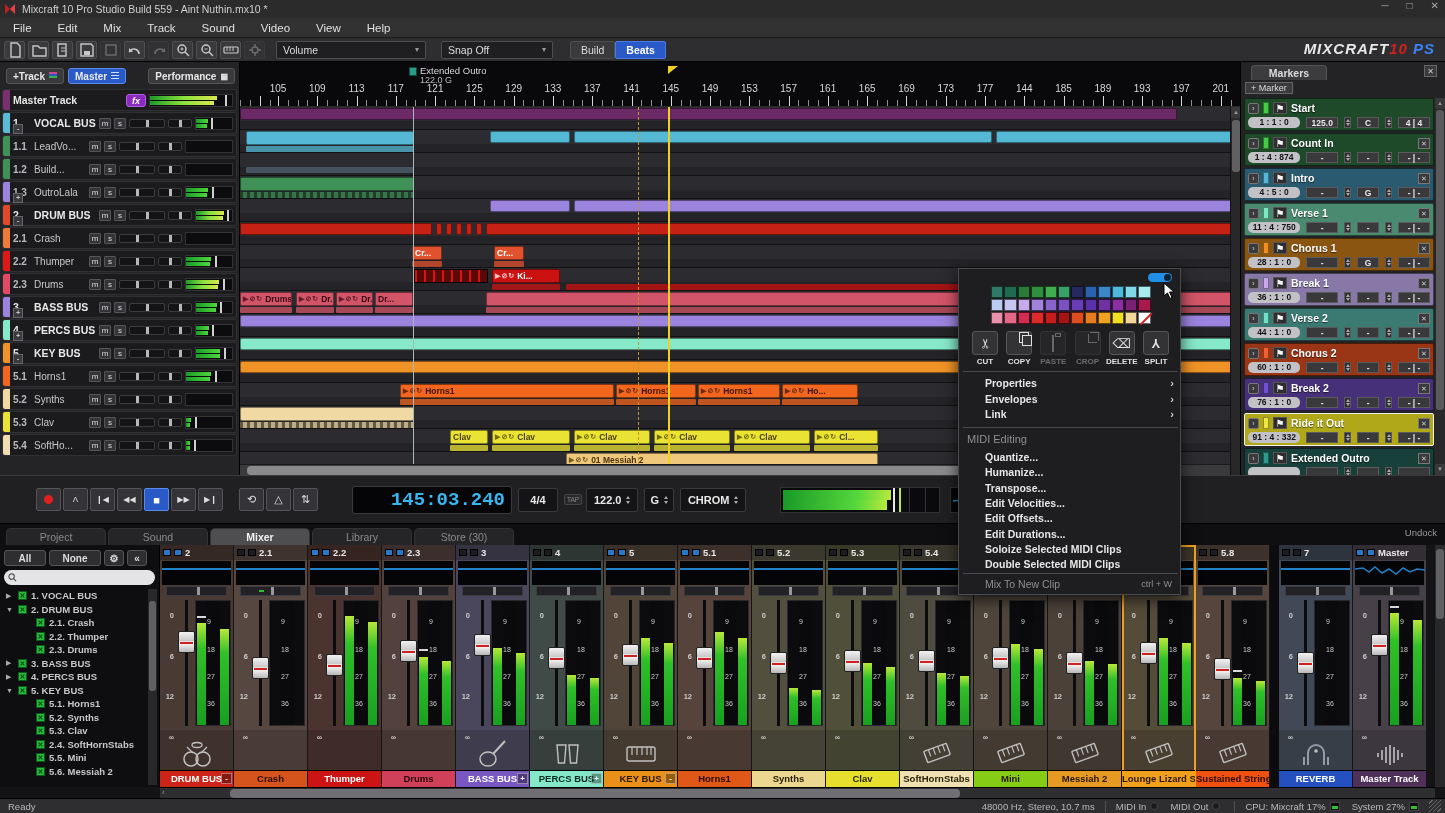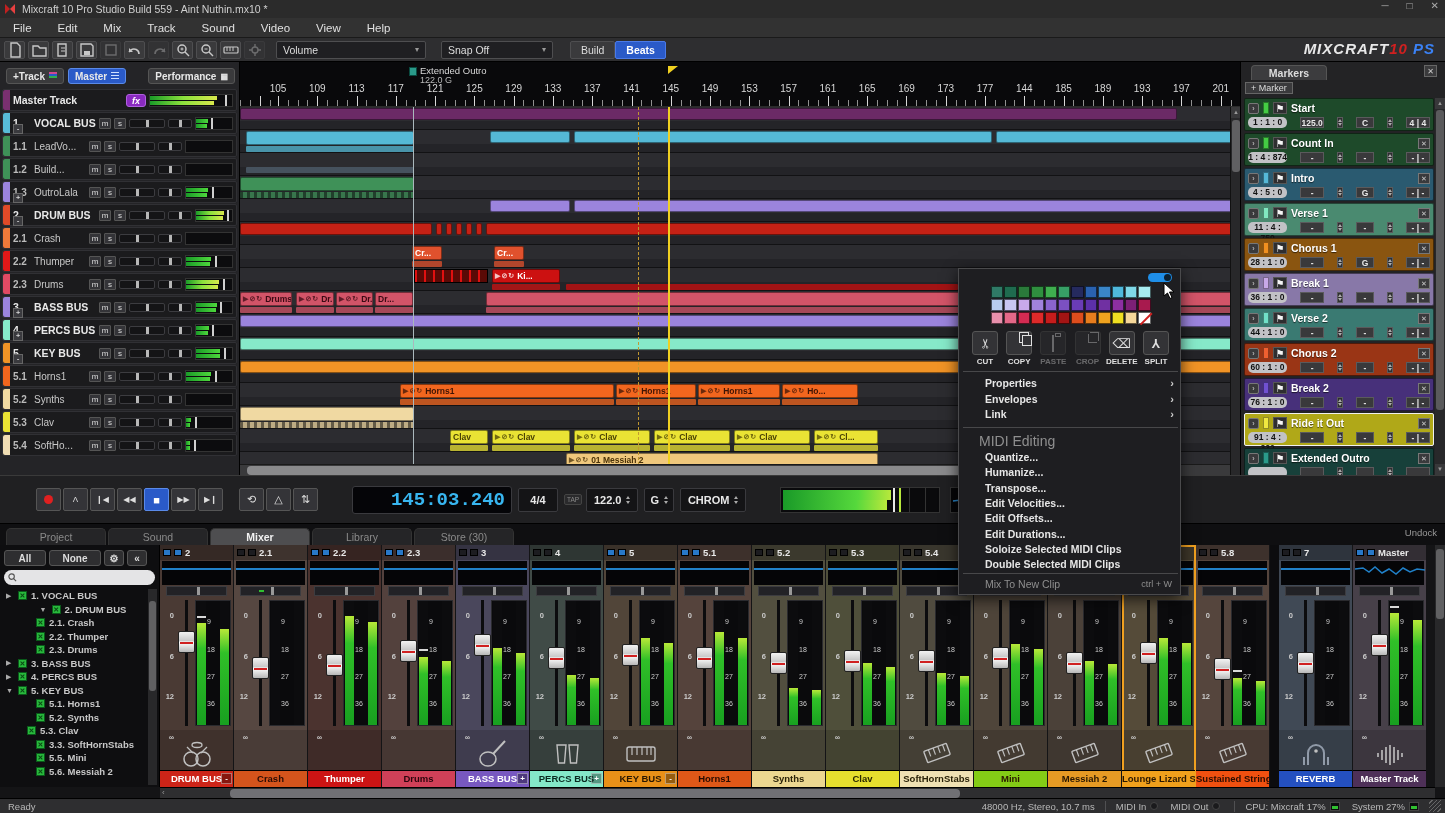--- a/index.html
+++ b/index.html
@@ -73,21 +73,21 @@
 #mk-add{position:absolute;left:4px;top:20px;height:12px;background:#3a3a3c;border:1px solid #666;font-size:9px;color:#ddd;padding:0 5px;line-height:11px}
 #mk-list{position:absolute;left:3px;top:36px;width:190px;height:377px;overflow:hidden}
 .mcard{position:relative;height:33px;margin-bottom:2px;border-radius:2px;border:1px solid rgba(0,0,0,.5);padding:2px 3px}
 .mcard.sel{border:1px solid #f0f0f0}
 .mrow1{display:flex;align-items:center;gap:4px;height:14px}
 .mexp{width:11px;height:11px;background:#3a3a3c;border:1px solid #777;border-radius:2px;color:#ddd;font-size:7px;text-align:center;line-height:10px}
 .mchip{width:6px;height:12px;border:1px solid rgba(0,0,0,.4)}
 .mflag{font-size:10px;color:#f5f5f5;width:14px;text-align:center;background:#2e2e30;border:1px solid #555;height:12px;line-height:11px}
 .mname{font-size:10.5px;font-weight:bold;color:#fff;text-shadow:0 1px 1px rgba(0,0,0,.6);flex:1;white-space:nowrap;overflow:hidden}
 .mdel{width:12px;height:11px;background:#3a3a3c;border:1px solid #777;color:#ccc;font-size:7px;text-align:center;line-height:10px}
-.mrow2{display:flex;align-items:center;gap:13px;margin-top:2px}
+.mrow2{display:flex;align-items:center;gap:6px;margin-top:2px}
 .mpos{width:56px;height:11px;background:#c2c2c6;border-radius:5px;color:#111;font-size:8.5px;font-weight:bold;text-align:center;line-height:11px}
 .mbox{height:11px;background:#39393b;border:1px solid #5a5a5c;color:#e8e8e8;font-size:8.5px;font-weight:bold;display:flex;align-items:center;justify-content:center}
 .mspin{width:7px;height:11px;background:#2e2e30;border:1px solid #5a5a5c;display:flex;flex-direction:column;align-items:center;justify-content:center;gap:1px}
 .aru{width:0;height:0;border-left:2.5px solid transparent;border-right:2.5px solid transparent;border-bottom:3px solid #aaa}
 .ard{width:0;height:0;border-left:2.5px solid transparent;border-right:2.5px solid transparent;border-top:3px solid #aaa}
 
 #transport{left:0;top:475px;width:1445px;height:49px;background:#202022;border-top:1px solid #3a3a3a;border-bottom:1px solid #000;display:flex;align-items:center}
 .tr-btn{width:25px;height:23px;background:#343438;border:1px solid #555;display:flex;align-items:center;justify-content:center;font-size:10px;color:#ddd;border-radius:2px}
 .tr-btn.on{background:#2a5ac8;border-color:#5a8ae8;color:#fff}
 .tr-btn .rec{width:9px;height:9px;border-radius:50%;background:#e02020}
@@ -167,21 +167,21 @@
 .sw.none{background:#fff;position:relative}
 .sw.none::after{content:"";position:absolute;left:-1px;top:5px;width:16px;height:1.5px;background:#d02020;transform:rotate(-45deg)}
 #actions{position:absolute;left:10px;top:62px;width:203px;display:flex;justify-content:space-between}
 .act{width:32px;text-align:center}
 .act .ic{width:26px;height:24px;margin:0 auto;background:#333336;border:1px solid #555;border-radius:3px;color:#e0e0e0;font-size:13px;line-height:23px}
 .act .al{font-size:8px;font-weight:bold;color:#e0e0e0;margin-top:2px}
 .act.dis .ic,.act.dis .al{opacity:.38}
 .ctx-sep{position:absolute;left:4px;width:215px;height:1px;background:#48484a}
 .ctx-item{position:absolute;left:0;width:223px;height:15px;font-size:10.5px;color:#e6e6e6;padding-left:26px;line-height:15px}
 .ctx-item .sub{position:absolute;right:8px;top:0;font-size:11px;color:#ccc}
-.ctx-head{position:absolute;left:20px;font-size:14px;color:#8f8f8f}
+.ctx-head{position:absolute;left:8px;font-size:11px;color:#8f8f8f}
 .ctx-foot{color:#8f8f8f}
 .ctx-foot .kbd{position:absolute;right:10px;top:0;font-size:9px;color:#8f8f8f}
 #cursor{left:1163px;top:282px;z-index:60}
 .copyic{position:relative;width:12px;height:12px;margin:5px auto}
 .copyic::before,.copyic::after{content:"";position:absolute;width:8px;height:9px;border:1.5px solid #e0e0e0;background:#333336}
 .copyic::before{left:0;top:0}.copyic::after{left:3px;top:3px}
 .pasteic{position:relative;width:10px;height:11px;margin:6px auto;border:1.5px solid #e0e0e0}
 .pasteic::before{content:"";position:absolute;left:2px;top:-3px;width:4px;height:2px;border:1.5px solid #e0e0e0}
 .cropic{position:relative;width:11px;height:11px;margin:6px auto}
 .cropic::before{content:"";position:absolute;left:0;top:2px;width:8px;height:8px;border-left:1.5px solid #e0e0e0;border-bottom:1.5px solid #e0e0e0}
@@ -1168,21 +1168,21 @@
             <line x1="6.2" y1="6.2" x2="9" y2="9" stroke="#555" stroke-width="1.3"></line>
           </svg>
         <input style="">
       </div>
       <div id="tree">
           <div class="tr-item" style="padding-left: 6px;">
             <div class="arw">▶</div>
             <div class="cb">✕</div>
             <div class="tl">1. VOCAL BUS</div>
           </div>
-          <div class="tr-item" style="padding-left: 6px; justify-content: center;">
+          <div class="tr-item" style="padding-left: 6px;">
             <div class="arw">▼</div>
             <div class="cb">✕</div>
             <div class="tl">2. DRUM BUS</div>
           </div>
           <div class="tr-item" style="padding-left: 24px;">
             <div class="arw"></div>
             <div class="cb">✕</div>
             <div class="tl">2.1. Crash</div>
           </div>
           <div class="tr-item" style="padding-left: 24px;">
@@ -1213,29 +1213,29 @@
           <div class="tr-item" style="padding-left: 24px;">
             <div class="arw"></div>
             <div class="cb">✕</div>
             <div class="tl">5.1. Horns1</div>
           </div>
           <div class="tr-item" style="padding-left: 24px;">
             <div class="arw"></div>
             <div class="cb">✕</div>
             <div class="tl">5.2. Synths</div>
           </div>
-          <div class="tr-item" style="padding-left: 15px;">
+          <div class="tr-item" style="padding-left: 24px;">
             <div class="arw"></div>
             <div class="cb">✕</div>
             <div class="tl">5.3. Clav</div>
           </div>
           <div class="tr-item" style="padding-left: 24px;">
             <div class="arw"></div>
             <div class="cb">✕</div>
-            <div class="tl">3.3. SoftHornStabs</div>
+            <div class="tl">2.4. SoftHornStabs</div>
           </div>
           <div class="tr-item" style="padding-left: 24px;">
             <div class="arw"></div>
             <div class="cb">✕</div>
             <div class="tl">5.5. Mini</div>
           </div>
           <div class="tr-item" style="padding-left: 24px;">
             <div class="arw"></div>
             <div class="cb">✕</div>
             <div class="tl">5.6. Messiah 2</div>

